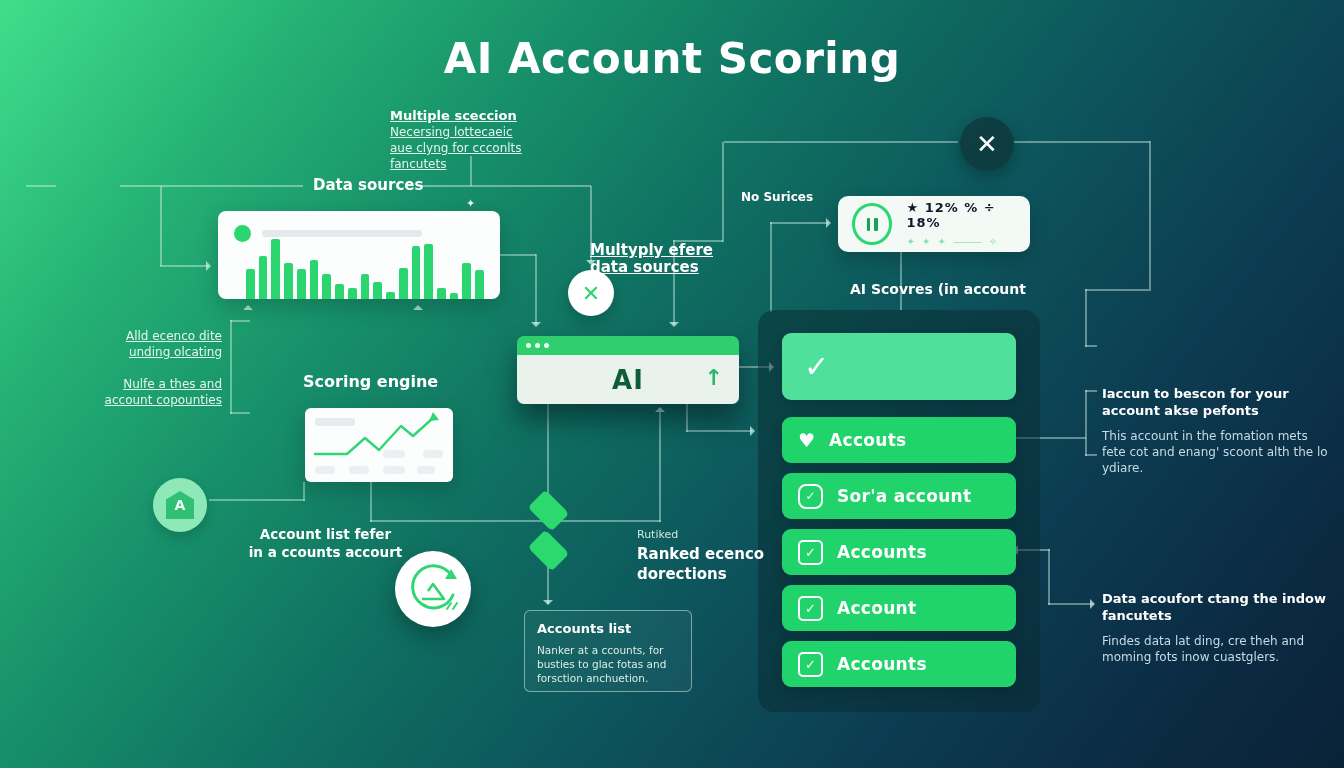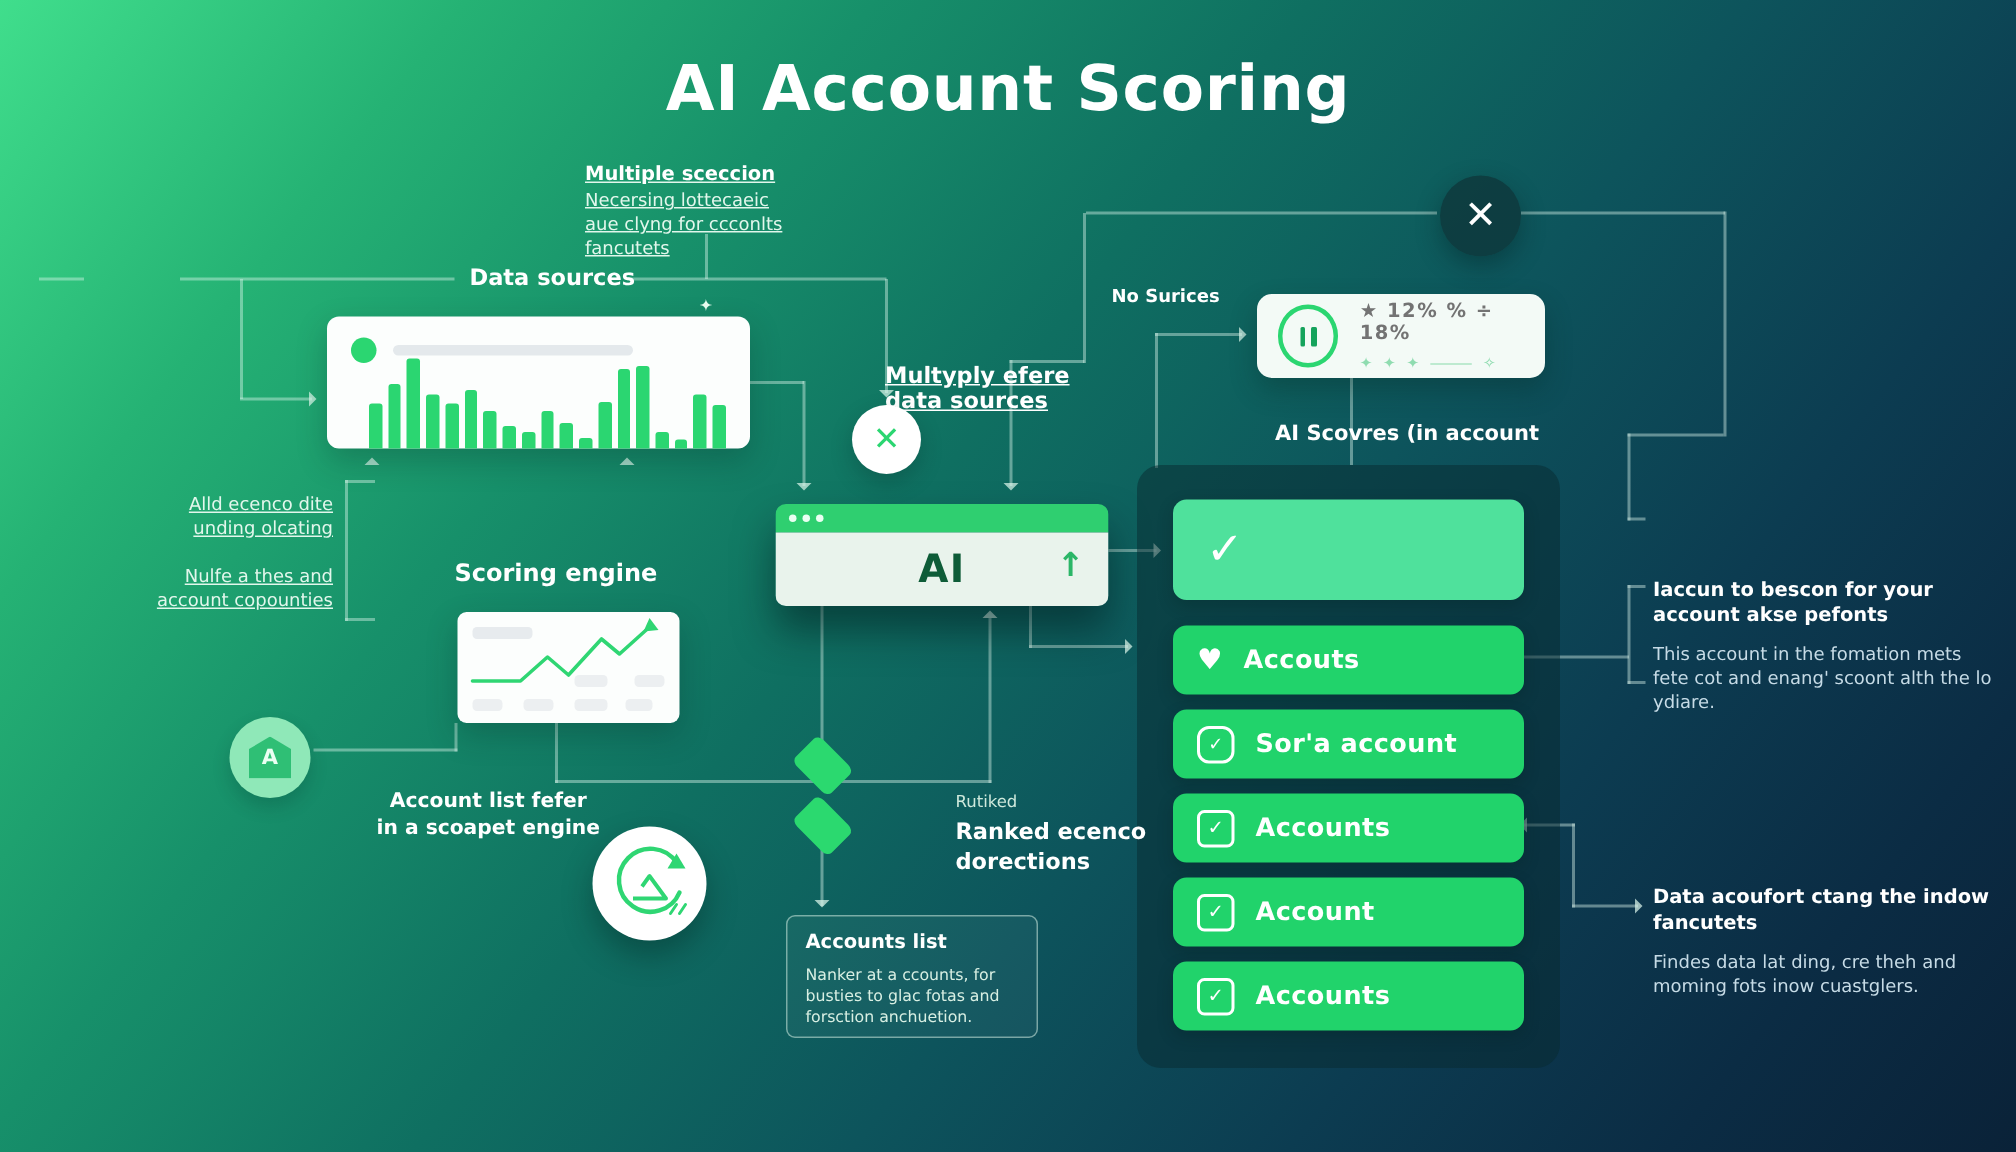--- a/index.html
+++ b/index.html
@@ -39,21 +39,21 @@
   #aiBody .ailbl{color:#0e5c38;font-size:26px;font-weight:700;letter-spacing:1px;}
   #aiBody .aiup{position:absolute;right:16px;top:10px;color:#2bb667;font-size:22px;font-weight:700;}
   
   #closeBtn{left:960px;top:117px;width:54px;height:54px;background:rgba(14,56,60,.85);box-shadow:0 6px 16px rgba(2,22,26,.35);cursor:pointer;}
   #closeBtn span{color:#fff;font-size:26px;font-weight:700;}
   
   #scoreCard{left:838px;top:196px;width:192px;height:56px;border-radius:10px;background:#f3faf6;box-shadow:0 8px 18px rgba(6,40,34,.3);display:flex;align-items:center;padding-left:14px;box-sizing:border-box;}
   #pauseRing{width:36px;height:36px;border:3px solid #2bd671;border-radius:50%;display:flex;align-items:center;justify-content:center;gap:4px;}
   #pauseRing i{width:3.5px;height:13px;background:#15a35c;border-radius:1px;display:block;}
   #scoreRows{margin-left:14px;}
-  #scoreRow1{color:#737373;font-size:13px;font-weight:700;letter-spacing:1px;}
+  #scoreRow1{color:#0f172a;font-size:13px;font-weight:700;letter-spacing:1px;}
   #scoreRow2{color:#8fdcb0;font-size:10px;letter-spacing:2px;margin-top:4px;}
   
   #panel{left:758px;top:310px;width:282px;height:402px;border-radius:16px;background:rgba(7,42,48,.5);}
   .pbtn{position:absolute;left:24px;width:234px;height:46px;background:#21d36b;border-radius:9px;display:flex;align-items:center;box-shadow:0 4px 10px rgba(3,30,26,.25);cursor:pointer;}
   .pbtn .pic{margin-left:16px;color:#fff;}
   .pbtn .plbl{margin-left:14px;color:#fff;font-weight:700;font-size:17px;letter-spacing:.3px;}
   .pbtn-first{height:67px;background:#4fe19c;}
   .pbtn-first .pic{font-size:30px;font-weight:700;margin-left:22px;}
   .pic-heart{font-size:19px;}
   .pic-box{width:21px;height:21px;border:2.2px solid #fff;border-radius:5px;font-size:13px;font-weight:700;display:flex;align-items:center;justify-content:center;}
@@ -272,21 +272,21 @@
   </div>
 
   <div class="abs circleIcon" id="shieldCircle">
     <div id="shield">
         <span>A</span>
       </div>
   </div>
 
   <div class="abs" style="left:233px;top:525px;width:185px;text-align:center;font-weight:700;font-size:13.5px;line-height:18px;color:#fff">
     <span>Account list fefer</span><br>
-    <span>in a scoapet engine</span>
+    <span>in a ccounts accourt</span>
   </div>
 
   <div class="abs circleIcon" id="refreshCircle">
     <svg width="76" height="76">
       <path d="M 56 24 A 21 21 0 1 0 58 44" fill="none" stroke="#2fd673" stroke-width="3" stroke-linecap="round"></path>
       <polygon points="56,18 62,28 50,28" fill="#2fd673"></polygon>
       <polyline points="27,48 49,48 38,33 33,40" fill="none" stroke="#2fd673" stroke-width="2.6" stroke-linejoin="round"></polyline>
       <path d="M 52 58 l 4 -6 M 58 58 l 4 -6" stroke="#2fd673" stroke-width="2" stroke-linecap="round" fill="none"></path>
     </svg>
   </div>

